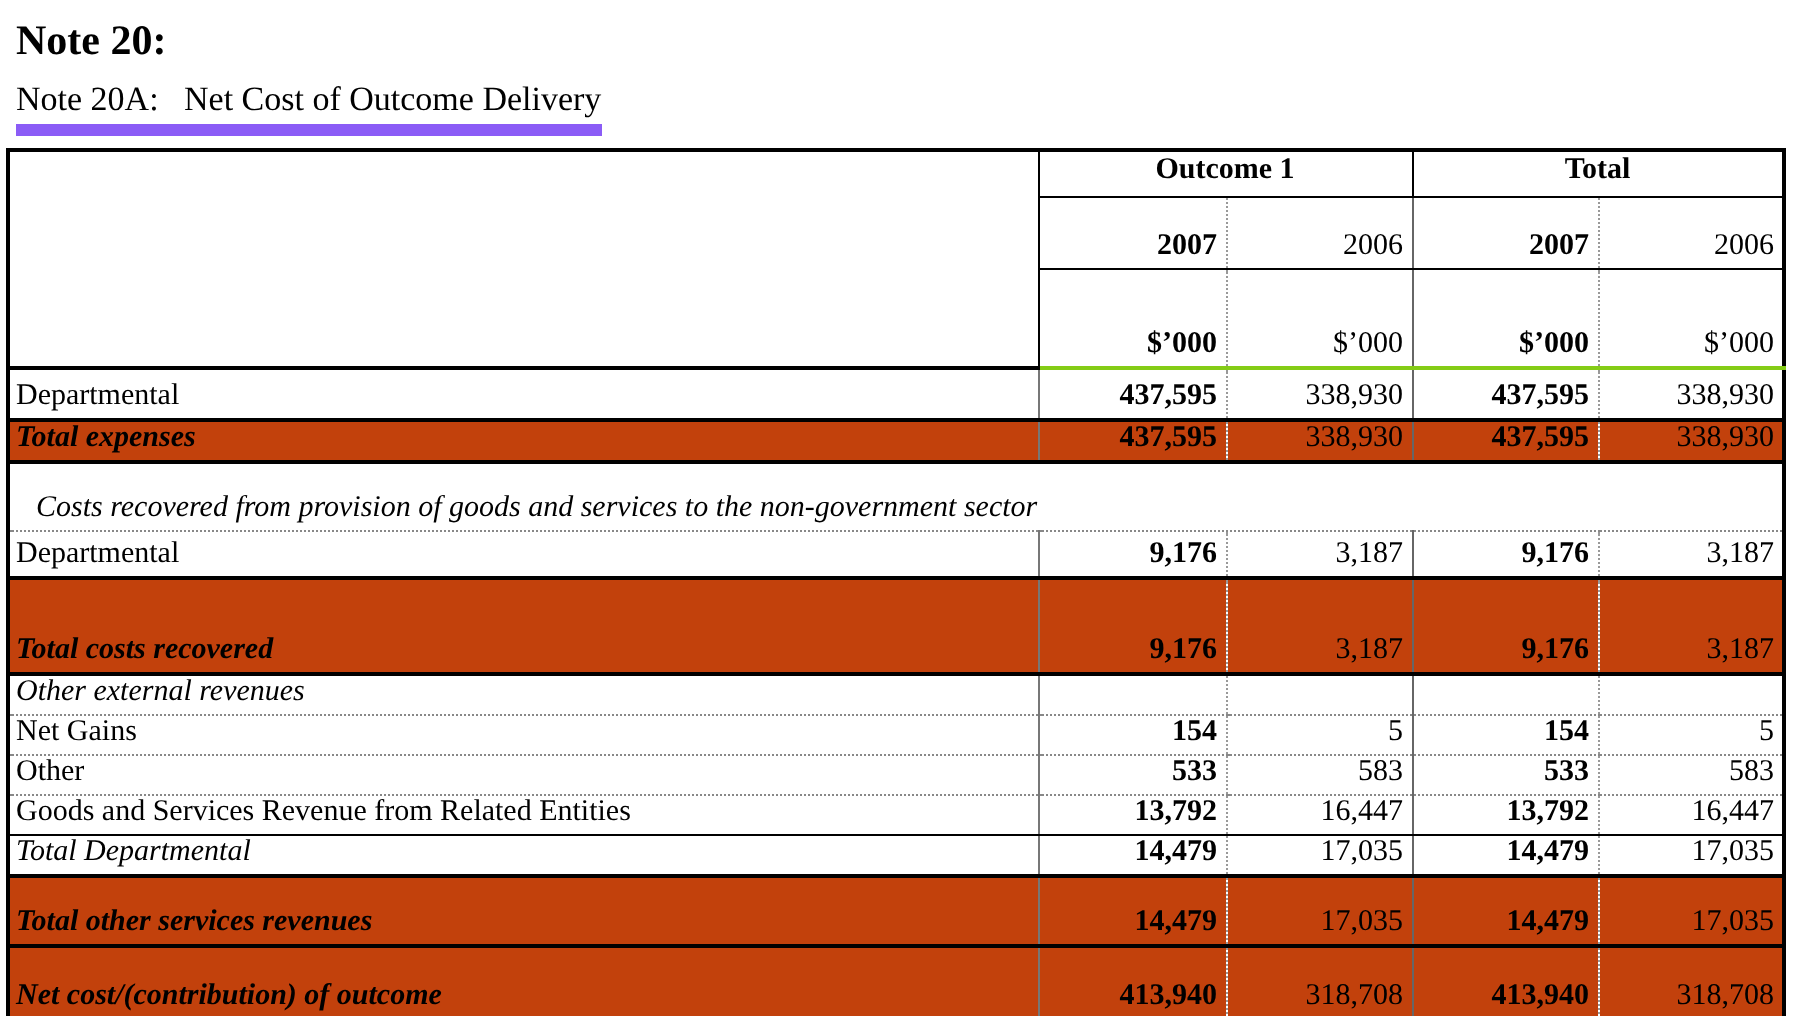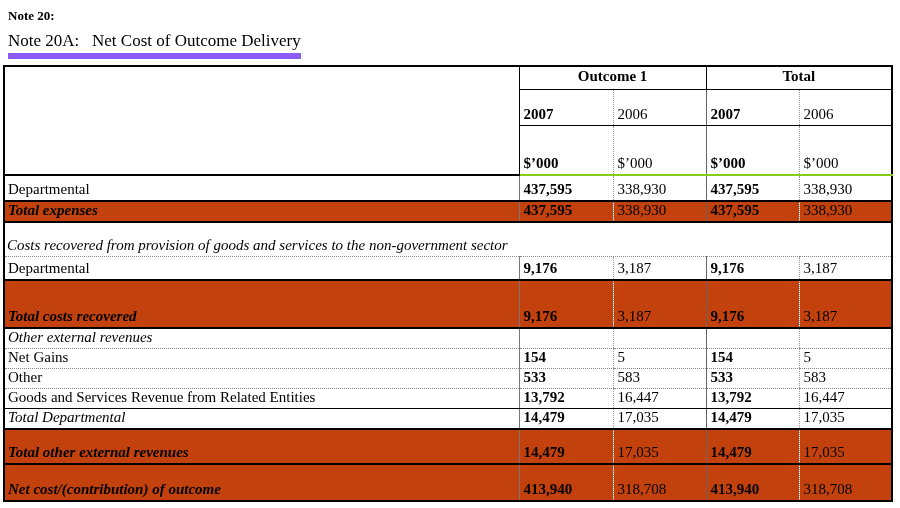--- a/index.html
+++ b/index.html
@@ -8,21 +8,21 @@
     width: 900px; height: 508px;
     background: #ffffff;
     font-family: "Liberation Serif", serif;
     color: #000;
   }
   .page { width: 900px; height: 508px; position: relative; overflow: hidden; }
 
   
   .heading1 {
     display: flex; margin: 8px 0 0 8px;
-    font-size: 13px; font-weight: bold; white-space: nowrap; justify-content: space-between;
+    font-size: 21px; font-weight: bold; white-space: nowrap; justify-content: space-between;
   }
   .heading1 .note-label { width: 97px; }
   .heading2-wrap { margin: 7px 0 0 8px; }
   .heading2 {
     display: inline-flex; border-bottom: 6px solid #8b5cf6;
     font-size: 17px; padding-bottom: 2px; white-space: nowrap;
   }
   .heading2 .note-label { width: 84px; }
 
   
@@ -31,25 +31,25 @@
     width: 888px; margin: 6px 0 0 3px;
     border: 2px solid #000;
     font-size: 15px;
   }
   td, th {
     padding: 0 4px 2px 4px;
     vertical-align: bottom;
     overflow: hidden; white-space: nowrap;
     font-weight: normal;
   }
-  .num { }
+  .num { text-align: right; }
   .b   { font-weight: bold; }
   .i   { font-style: italic; }
   .bi  { font-weight: bold; font-style: italic; }
-  .lbl { padding-left: 2px; }
+  .lbl { padding-left: 13px; }
 
   
   .vs { border-left: 1px solid #666; }   
   .vd { border-left: 1px dotted #999; }  
   .lbl-body { border-right: 1px solid #777; padding-left: 3px; }
 
   
   .lbl-head { border-right: 1px solid #000; border-bottom: 2px solid #000; }
   tr.hdr-group th { height: 23px; vertical-align: middle; text-align: center; font-weight: bold; border: 1px solid #000; }
   tr.hdr-year td  { height: 36px; border-bottom: 1px solid #000; }
@@ -186,21 +186,21 @@
 
     <tr class="r-tdep">
       <td class="lbl-body i">Total Departmental</td>
       <td class="num b">14,479</td>
       <td class="num vd">17,035</td>
       <td class="num b vs">14,479</td>
       <td class="num vd">17,035</td>
     </tr>
 
     <tr class="total t-tall">
-      <td class="lbl-body bi">Total other external revenues</td>
+      <td class="lbl-body bi">Total other services revenues</td>
       <td class="num b">14,479</td>
       <td class="num vd">17,035</td>
       <td class="num b vs">14,479</td>
       <td class="num vd">17,035</td>
     </tr>
 
     <tr class="total t-last">
       <td class="lbl-body bi">Net cost/(contribution) of outcome</td>
       <td class="num b">413,940</td>
       <td class="num vd">318,708</td>

